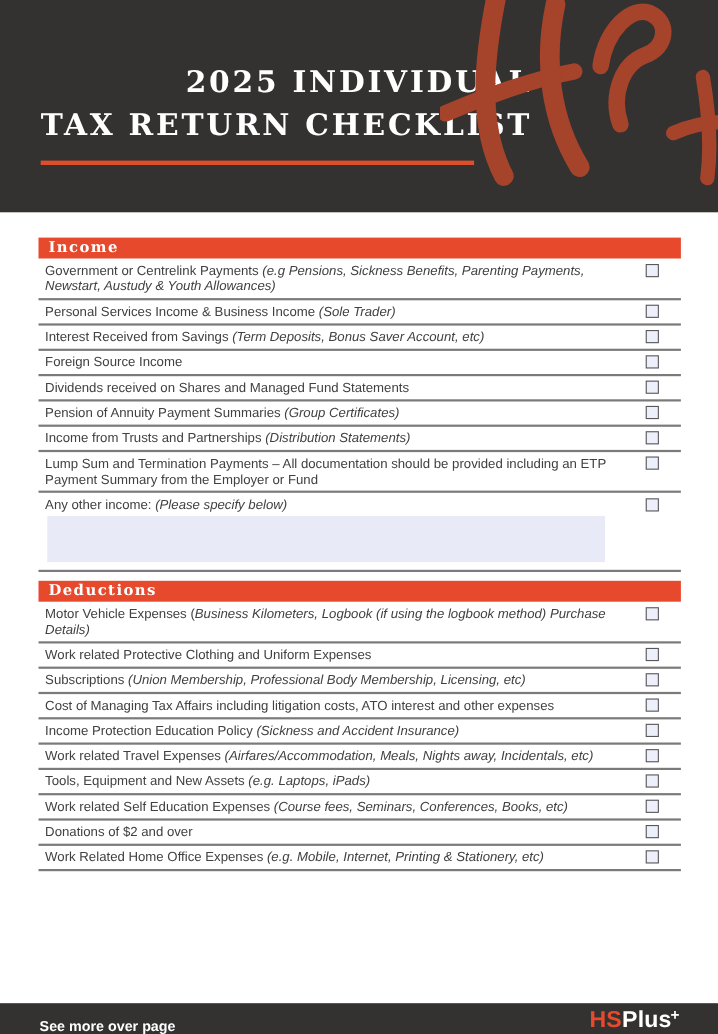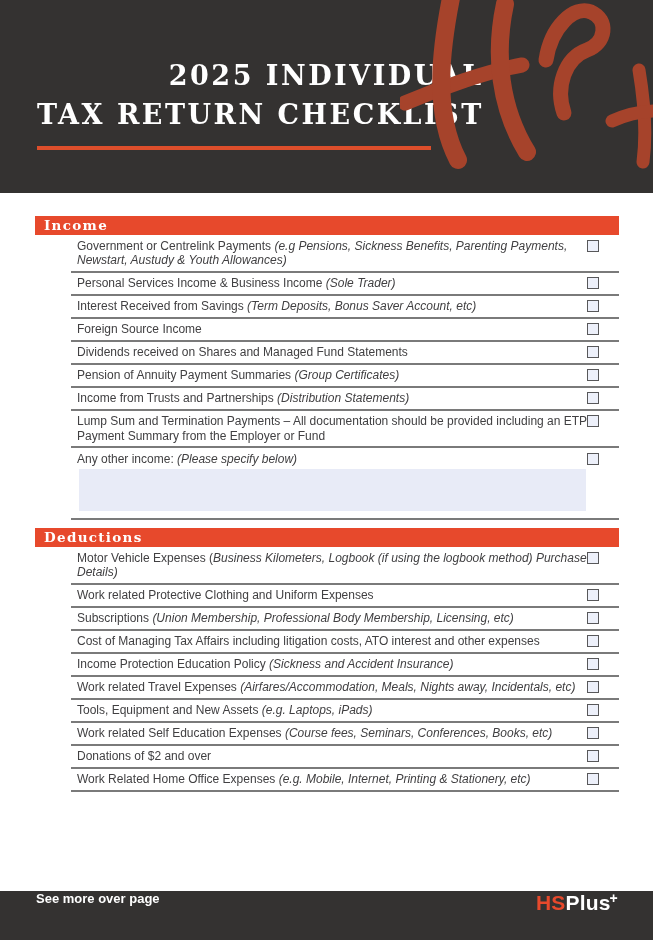--- a/index.html
+++ b/index.html
@@ -50,21 +50,20 @@
     font-weight:bold;
     font-size:13.5px;
     line-height:15px;
     letter-spacing:1.3px;
     padding:2px 0 16px 9px;
     height:19px;
   }
   .row {
     border-bottom:2.5px solid #7A7A7A;
     padding:3.5px 0 3px 0;
-    margin-left:36px;
   }
   .row-main {
     display:flex;
     justify-content:space-between;
     align-items:flex-start;
   }
   .row-text {
     width:527px;
     padding-left:6px;
     font-size:12px;
@@ -80,24 +79,24 @@
     margin:1px 20px 0 0;
   }
   .fill-box {
     margin:3px 0 4px 8px;
     width:507px; height:42px;
     background:#E8EBF7;
   }
   
   .footer {
     position:absolute; left:0; bottom:0;
-    width:100%; height:49px;
+    width:100%; height:28px;
     background:#343231;
     display:flex;
-    align-items:flex-start;
+    align-items:flex-end;
     justify-content:space-between;
     padding:0 34px 0 36px;
   }
   .footer-note {
     color:#ffffff;
     font-size:13px;
     font-weight:bold;
   }
   .hsplus-logo {
     font-size:21px;

